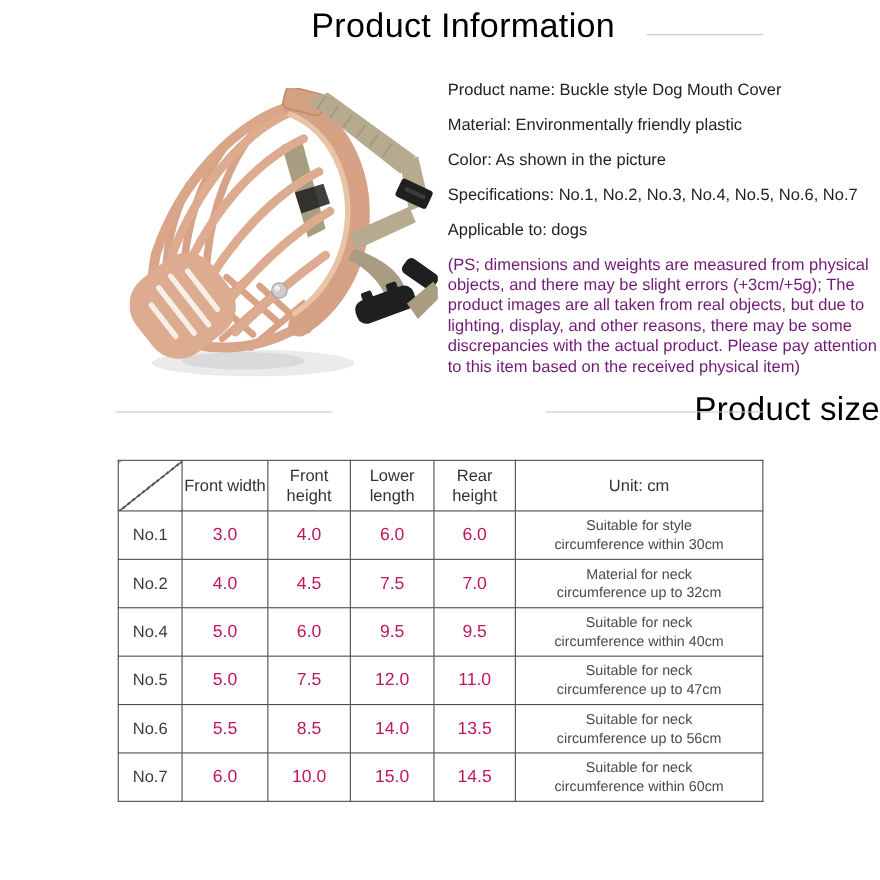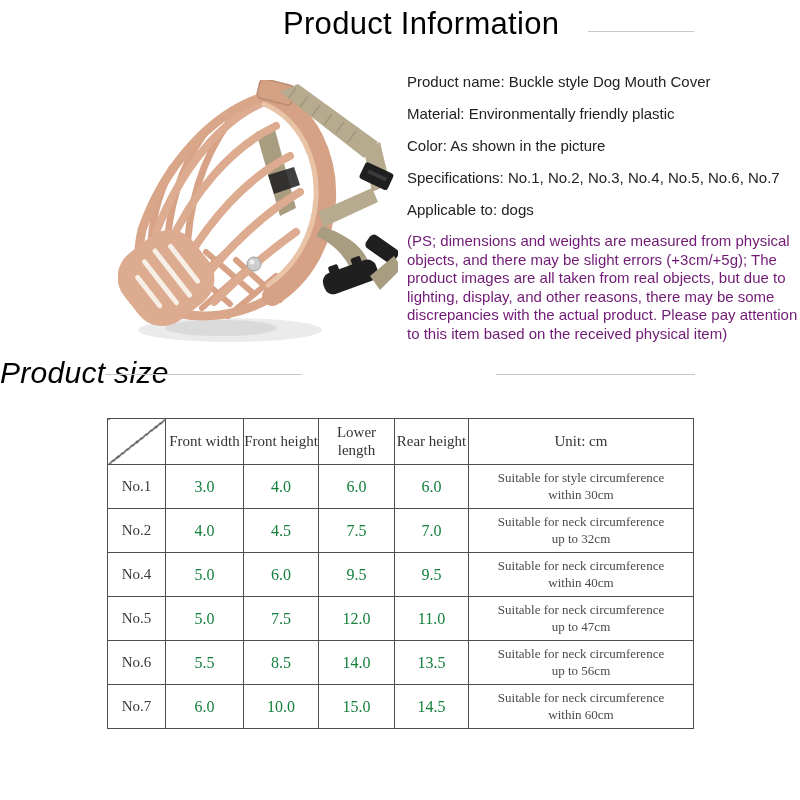--- a/index.html
+++ b/index.html
@@ -12,52 +12,50 @@
     position:absolute; left:283px; top:6px; margin:0;
     font-size:31px; font-weight:400; color:#000; letter-spacing:0.3px;
     white-space:nowrap;
   }
   .title-line {
     position:absolute; left:588px; top:31px; width:106px; height:1px;
     background:var(--c-divider,#c8c8c8);
   }
   .size-title {
     position:absolute; left:0; right:0; top:356px; margin:0;
-    text-align:left; font-size:30px; font-weight:400; color:#000;
+    text-align:right; font-size:30px; font-weight:400; color:#000;
     letter-spacing:0.3px;
-    font-style:italic;
   }
   .size-line { position:absolute; top:374px; height:1px; background:var(--c-divider,#c8c8c8); }
   .size-line-left  { left:105px; width:197px; }
   .size-line-right { left:496px; width:199px; }
 
   
   .details { position:absolute; left:407px; top:72px; width:402px; color:#222; }
   .details p { margin:0; }
   .details .line { font-size:15px; line-height:20px; margin-bottom:12px; white-space:nowrap; }
   .details .note { font-size:15px; line-height:18.5px; margin-top:12px; color:#701a75; }
 
   
   .size-table {
     position:absolute; left:107px; top:418px;
     border-collapse:collapse; table-layout:fixed; width:586px;
     background:#fff;
-    font-family:Liberation Serif, serif;
   }
   .size-table th, .size-table td {
     border:1px solid var(--c-table_border,#4d4d4d);
     text-align:center; vertical-align:middle; padding:0;
   }
   .size-table thead th { height:45px; font-weight:400; font-size:15px; color:#333; line-height:1.15; }
   .size-table tbody td { height:43px; }
   .size-table .c0 { width:58px; } .size-table .c1 { width:78px; }
   .size-table .c2 { width:75px; } .size-table .c3 { width:76px; }
   .size-table .c4 { width:74px; } .size-table .c5 { width:225px; }
   .row-label { font-size:15px; color:#3a3a3a; }
-  .num { font-size:16px; color:#15803d; }
+  .num { font-size:16px; color:#be185d; }
   .note-cell { font-size:13px; color:#4a4a4a; line-height:1.3; padding:0 28px !important; }
   .diag {
     background-image:linear-gradient(to bottom right,
       transparent calc(50% - 0.8px),
       var(--c-table_border,#4d4d4d) calc(50% - 0.8px),
       var(--c-table_border,#4d4d4d) calc(50% + 0.8px),
       transparent calc(50% + 0.8px));
   }
 
   
@@ -207,21 +205,21 @@
         <td class="num">6.0</td>
         <td class="num">6.0</td>
         <td class="note-cell">Suitable for style circumference within 30cm</td>
       </tr>
       <tr>
         <td class="row-label">No.2</td>
         <td class="num">4.0</td>
         <td class="num">4.5</td>
         <td class="num">7.5</td>
         <td class="num">7.0</td>
-        <td class="note-cell">Suitable for neck circumference up to 32cm</td>
+        <td class="note-cell">Material for neck circumference up to 32cm</td>
       </tr>
       <tr>
         <td class="row-label">No.4</td>
         <td class="num">5.0</td>
         <td class="num">6.0</td>
         <td class="num">9.5</td>
         <td class="num">9.5</td>
         <td class="note-cell">Suitable for neck circumference within 40cm</td>
       </tr>
       <tr>

